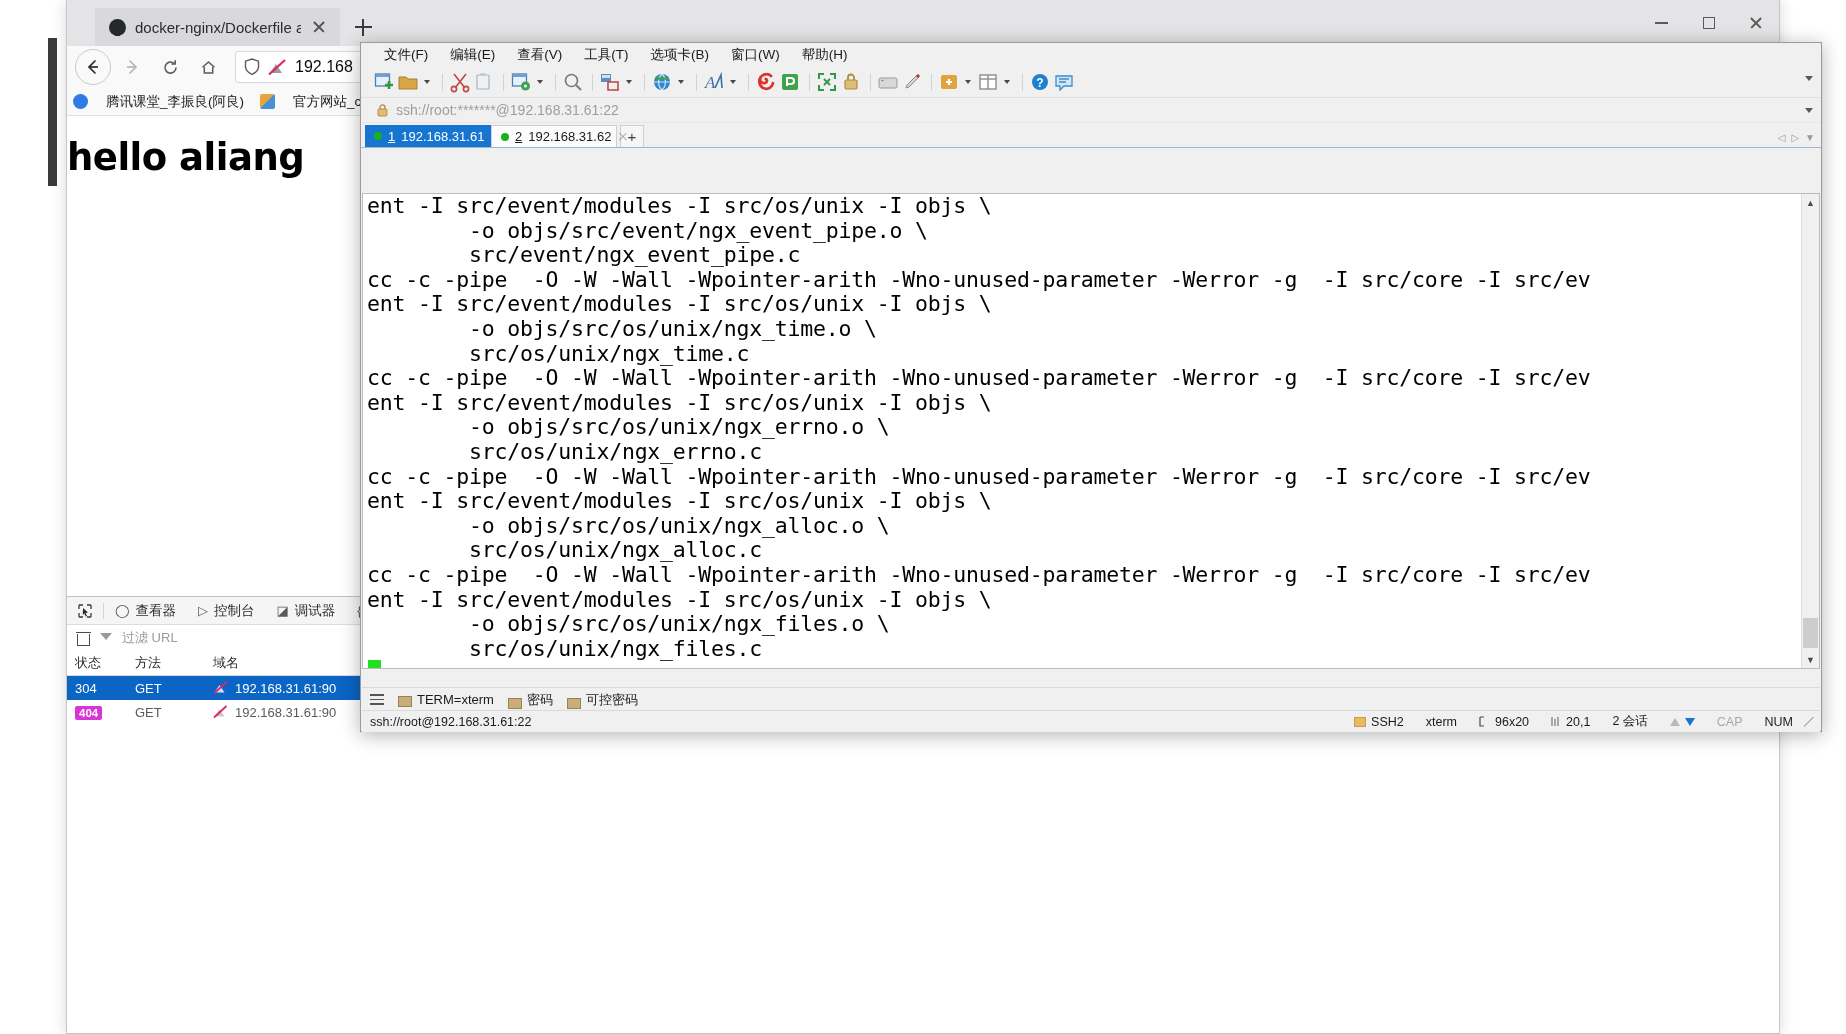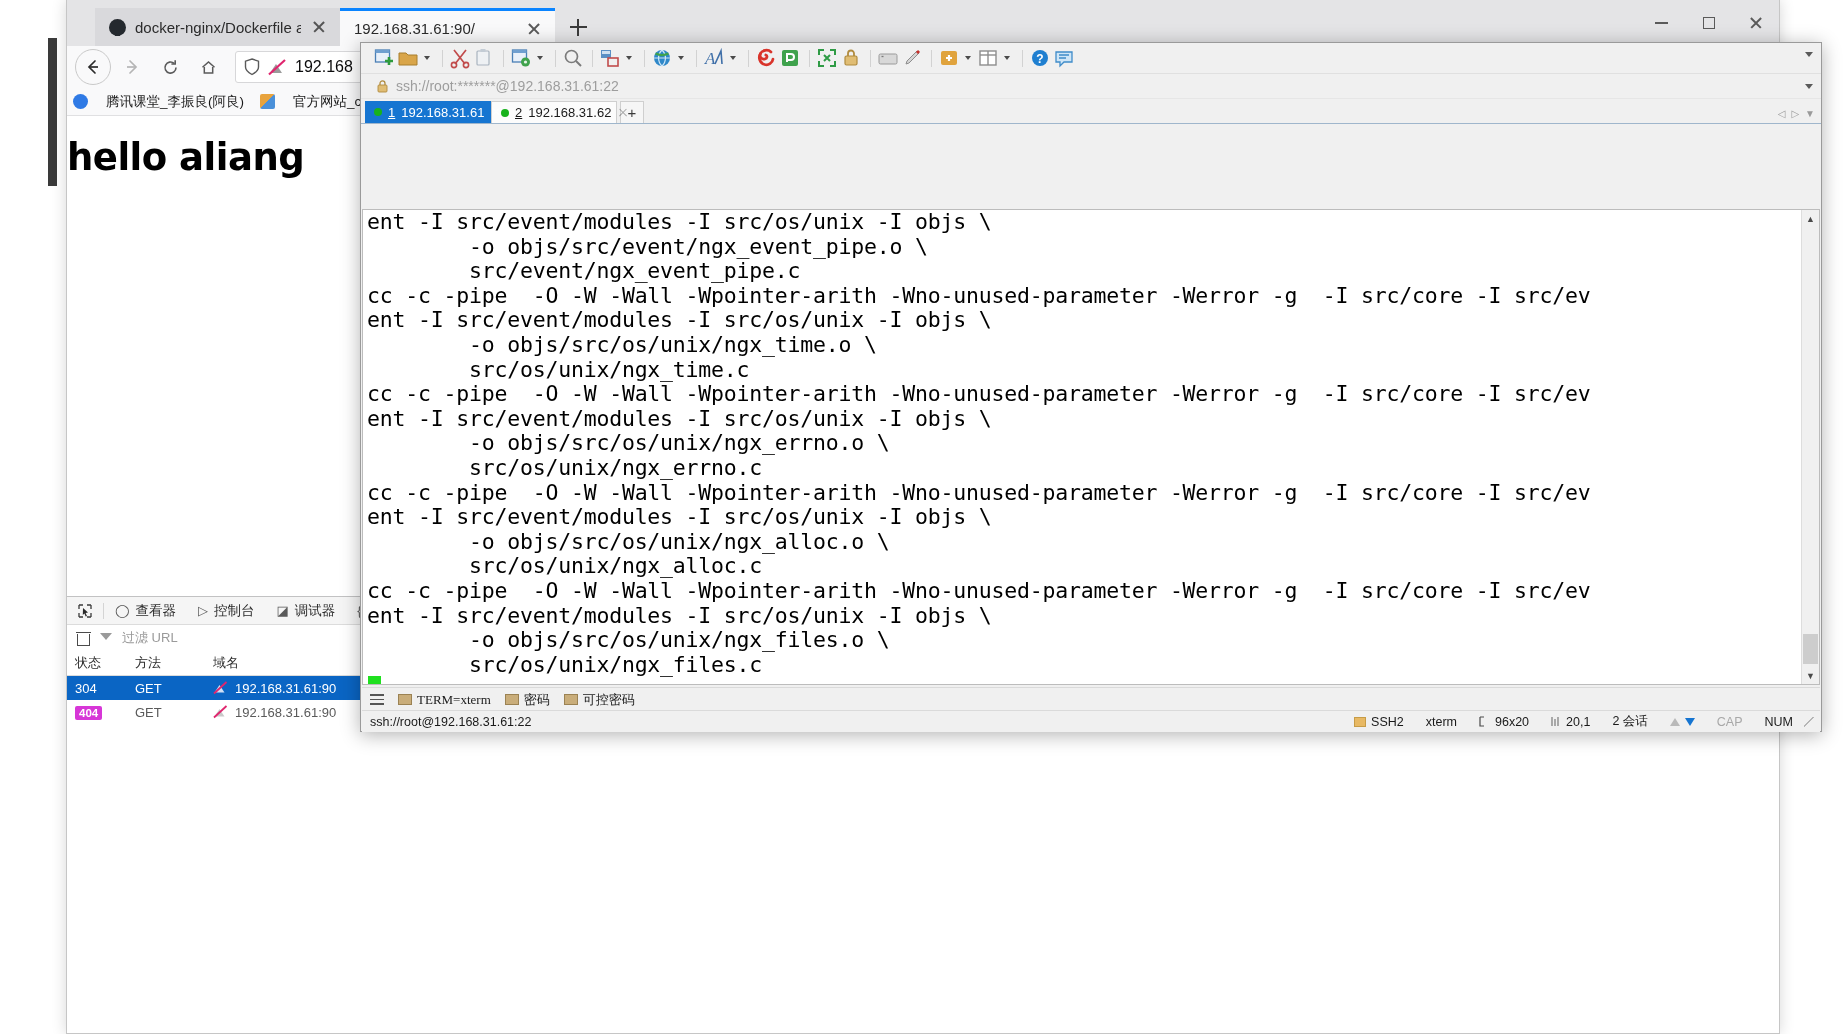--- a/index.html
+++ b/index.html
@@ -137,39 +137,39 @@
   .xtab.ina{background:#fcfcfc;color:#1a1a1a;border:1px solid #cfcfcf;border-bottom:none;width:126px;}
   .dot{width:8px;height:8px;border-radius:50%;background:#18b21c;flex:0 0 8px;}
   .xtab .num{text-decoration:underline;}
   .xtab .xx{width:12px;height:12px;position:relative;margin-left:auto;opacity:.7;}
   .xtab .xx:before,.xtab .xx:after{content:"";position:absolute;left:1px;top:5px;width:10px;height:1.3px;background:currentColor;}
   .xtab .xx:before{transform:rotate(45deg);} .xtab .xx:after{transform:rotate(-45deg);}
   .xplus{width:22px;height:21px;background:#f6f6f6;border:1px solid #cfcfcf;border-bottom:none;
          display:flex;align-items:center;justify-content:center;font-size:15px;color:#3a3a3a;margin-left:3px;}
   #xs-tabnav{position:absolute;right:6px;bottom:4px;display:flex;gap:6px;align-items:center;color:#9a9a9a;font-size:10px;}
 
-  #xs-term{position:absolute;left:1px;right:1px;top:166px;height:476px;background:#fff;
+  #xs-term{position:absolute;left:1px;right:1px;top:150px;height:476px;background:#fff;
            border:1px solid #bcbcbc;box-sizing:border-box;overflow:hidden;}
   #term-text{position:absolute;left:4px;top:0px;right:22px;
              font-family:"DejaVu Sans Mono","Liberation Mono",monospace;
              font-size:21.5px;line-height:24.6px;color:#000;white-space:pre;letter-spacing:-0.2px;}
   #term-cursor{position:absolute;left:5px;top:466px;width:13px;height:24px;background:#20e020;}
   #term-sb{position:absolute;right:0;top:0;bottom:0;width:17px;background:#f0f0f0;border-left:1px solid #ddd;}
   #term-sb .sb-up,#term-sb .sb-dn{position:absolute;left:0;width:17px;height:17px;background:#f0f0f0;
       display:flex;align-items:center;justify-content:center;color:#4a4a4a;font-size:9px;}
   #term-sb .sb-up{top:0;} #term-sb .sb-dn{bottom:0;}
   #term-sb .sb-thumb{position:absolute;left:1px;width:15px;bottom:20px;height:30px;background:#cdcdcd;}
 
   #xs-bottombar{position:absolute;left:1px;right:1px;top:644px;height:23px;background:#f0f0f0;
                 display:flex;align-items:center;gap:14px;padding-left:8px;font-size:13px;color:#1a1a1a;
                 border-top:1px solid #dadada;}
   .hamburger{width:14px;height:11px;position:relative;flex:0 0 14px;}
   .hamburger i{position:absolute;left:0;width:14px;height:1.6px;background:#555;}
   .kbd{width:14px;height:11px;background:#c9ad7a;border:1px solid #9b8253;flex:0 0 14px;box-sizing:border-box;}
-  .bb-item{display:flex;align-items:center;gap:5px;white-space:nowrap;font-family:Liberation Serif, serif;}
+  .bb-item{display:flex;align-items:flex-end;gap:5px;white-space:nowrap;}
 
   #xs-status{position:absolute;left:1px;right:1px;top:667px;height:21px;background:#f0f0f0;
              display:flex;align-items:center;font-size:12.5px;color:#1a1a1a;border-top:1px solid #dadada;}
   #xs-status .left{padding-left:8px;}
   #xs-status .right{margin-left:auto;display:flex;align-items:center;gap:0;padding-right:6px;}
   .sseg{padding:0 11px;display:flex;align-items:center;gap:5px;white-space:nowrap;}
   .folder{width:12px;height:10px;background:#e8b964;border:1px solid #c79c47;flex:0 0 12px;box-sizing:border-box;}
   .dim{color:#a8a8a8;}
   .arrU{width:0;height:0;border-left:5px solid transparent;border-right:5px solid transparent;border-bottom:8px solid #b9b9b9;}
   .arrD{width:0;height:0;border-left:5px solid transparent;border-right:5px solid transparent;border-top:8px solid #1675d1;}
@@ -188,24 +188,20 @@
 
 <div class="abs" id="browser">
 
   <div id="ff-tabstrip">
     <div style="width:28px"></div>
     <div class="ff-tab inactive">
       <span id="gh-icon"></span>
       <span class="tlabel">docker-nginx/Dockerfile at</span>
       <span class="tab-x"></span>
     </div>
-    <div class="ff-tab active">
-      <span class="tlabel">192.168.31.61:90/</span>
-      <span class="tab-x"></span>
-    </div>
     <div id="ff-newtab"></div>
   </div>
 
   <div id="win-ctl">
     <div class="wbtn">
         <span class="wmin"></span>
       </div>
     <div class="wbtn">
         <span class="wmax"></span>
       </div>
@@ -337,20 +333,29 @@
         </div>
       </div>
 
     </div>
   </div>
 </div>
 
 <div class="abs" id="xshell">
 
 
+  <div id="xs-menu">
+    <span class="mi">文件(F)</span>
+    <span class="mi">编辑(E)</span>
+    <span class="mi">查看(V)</span>
+    <span class="mi">工具(T)</span>
+    <span class="mi">选项卡(B)</span>
+    <span class="mi">窗口(W)</span>
+    <span class="mi">帮助(H)</span>
+  </div>
 
   <div id="xs-toolbar">
     <span class="tb">
       <svg viewBox="0 0 22 22">
           <rect x="2.5" y="3" width="14" height="12" fill="#e8f0fa" stroke="#4a7fb5" stroke-width="1.3"></rect>
           <rect x="2.5" y="3" width="14" height="3" fill="#6f9fd0"></rect>
           <path d="M12 14 h8 M16 10 v8" stroke="#2e9b3c" stroke-width="2.6"></path>
         </svg>
     </span>
     <span class="tb">

